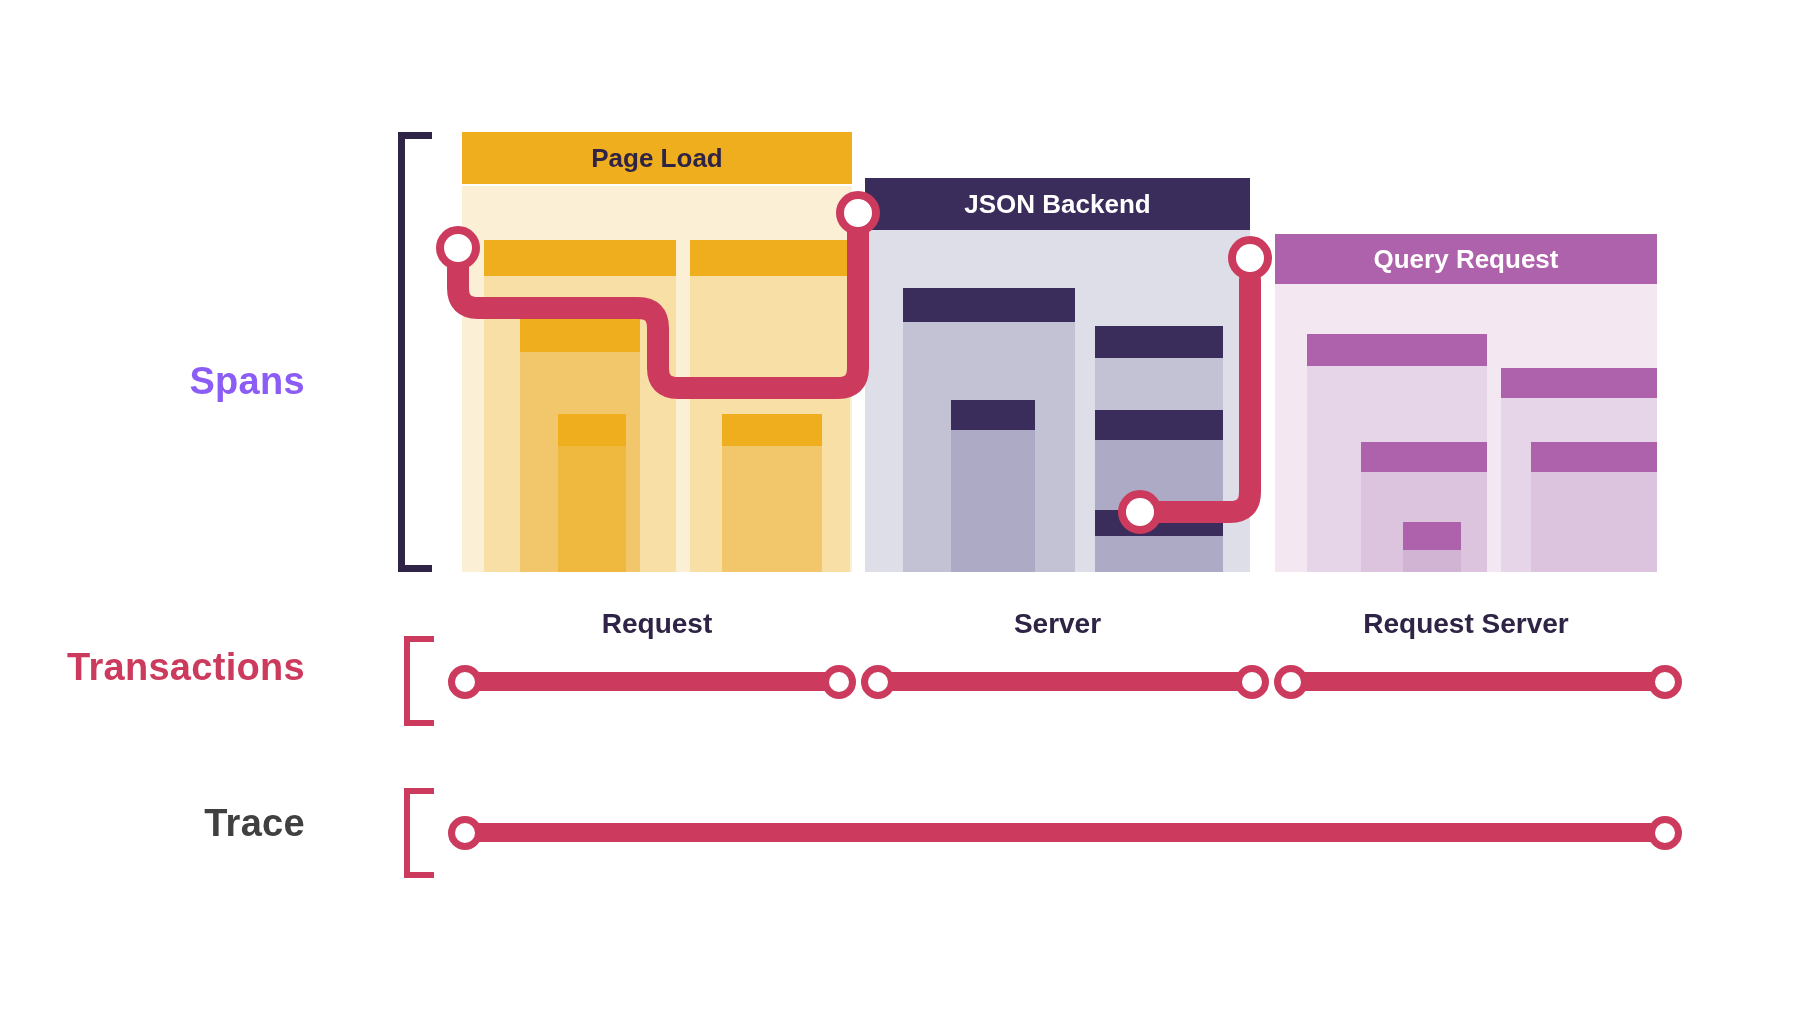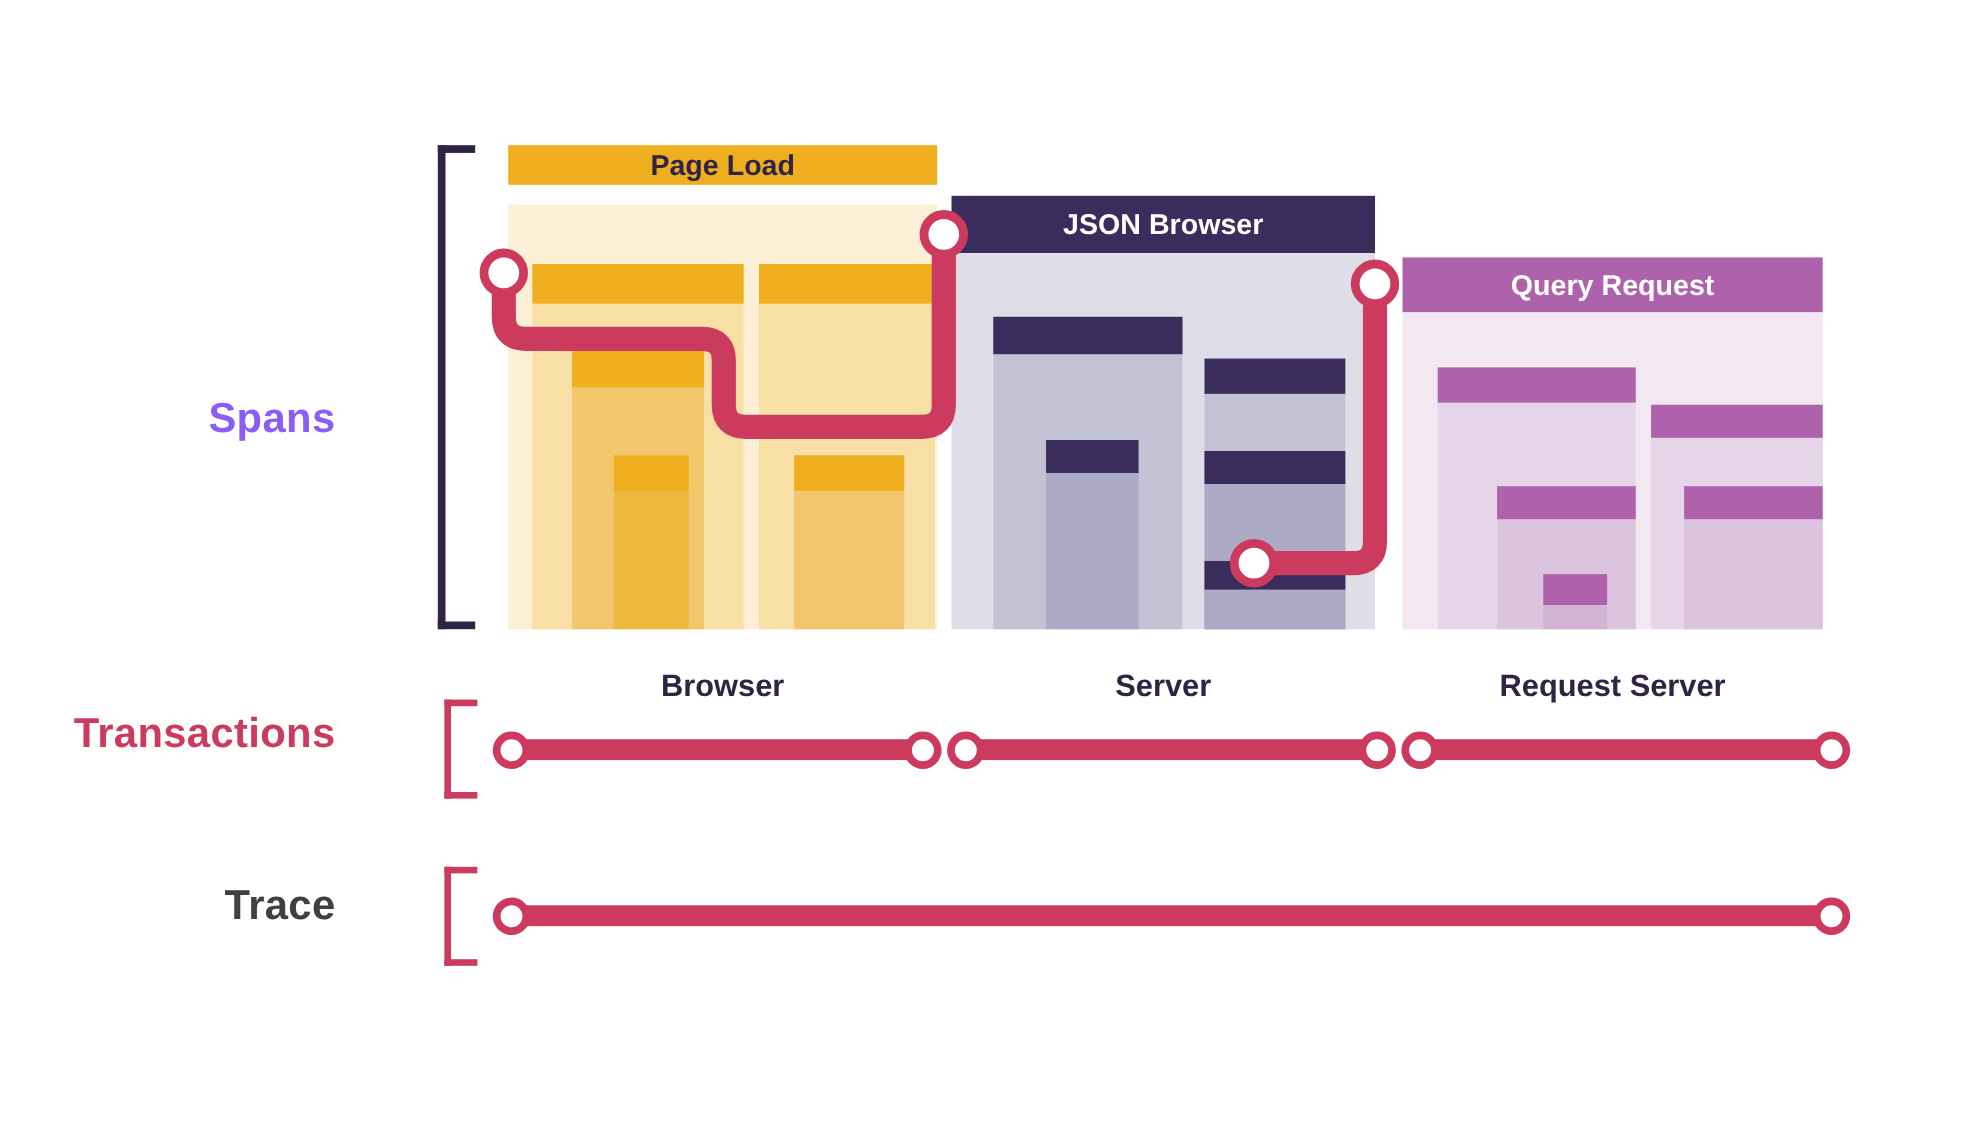--- a/index.html
+++ b/index.html
@@ -93,21 +93,21 @@
   <div class="row-label" id="label-spans">Spans</div>
   <div class="row-label" id="label-transactions">Transactions</div>
   <div class="row-label" id="label-trace">Trace</div>
 
   <div class="bracket" id="bracket-spans"></div>
   <div class="bracket" id="bracket-transactions"></div>
   <div class="bracket" id="bracket-trace"></div>
 
   <div class="service" id="service-browser" style="left:462px;top:132px;width:390px;height:440px;">
 
-    <div class="panel-title" style="height:36px;">Page Load</div>
+    <div class="panel-title" style="height:52px;">Page Load</div>
 
     <div class="panel-body" style="top:54px;width:390px;height:386px;background:#FBF0D5;"></div>
 
     <div class="bar" style="left:22px;top:108px;width:192px;height:332px;">
       <div class="fill" style="top:0;height:332px;background:#F7DFA6;"></div>
       <div class="cap" style="height:36px;background:#EFAE1D;"></div>
     </div>
 
     <div class="bar" style="left:58px;top:186px;width:120px;height:254px;">
       <div class="fill" style="top:0;height:254px;background:#F2C76B;"></div>
@@ -125,21 +125,21 @@
     </div>
 
     <div class="bar" style="left:260px;top:282px;width:100px;height:158px;">
       <div class="fill" style="top:0;height:158px;background:#F2C76B;"></div>
       <div class="cap" style="height:32px;background:#EFAE1D;"></div>
     </div>
   </div>
 
   <div class="service" id="service-backend" style="left:865px;top:178px;width:385px;height:394px;">
 
-    <div class="panel-title" style="height:52px;">JSON Browser</div>
+    <div class="panel-title" style="height:52px;">JSON Backend</div>
 
     <div class="panel-body" style="top:52px;width:385px;height:342px;background:#DEDEE8;"></div>
 
     <div class="bar" style="left:38px;top:110px;width:172px;height:284px;">
       <div class="fill" style="top:0;height:284px;background:#C3C1D4;"></div>
       <div class="cap" style="height:34px;background:#3A2D5C;"></div>
     </div>
 
     <div class="bar" style="left:86px;top:222px;width:84px;height:172px;">
       <div class="fill" style="top:0;height:172px;background:#ACAAC4;"></div>
@@ -211,21 +211,21 @@
              L 1230 512
              Q 1250 512 1250 492
              L 1250 280" fill="none" stroke="#CC3B5D" stroke-width="22" stroke-linecap="round" stroke-linejoin="round"></path>
 
     <circle cx="458" cy="248" r="18" fill="#FFFFFF" stroke="#CC3B5D" stroke-width="8"></circle>
     <circle cx="858" cy="213" r="18" fill="#FFFFFF" stroke="#CC3B5D" stroke-width="8"></circle>
     <circle cx="1140" cy="512" r="18" fill="#FFFFFF" stroke="#CC3B5D" stroke-width="8"></circle>
     <circle cx="1250" cy="258" r="18" fill="#FFFFFF" stroke="#CC3B5D" stroke-width="8"></circle>
   </svg>
 
-  <div class="service-caption" style="left:462px;top:608px;width:390px;">Browser</div>
+  <div class="service-caption" style="left:462px;top:608px;width:390px;">Request</div>
   <div class="service-caption" style="left:865px;top:608px;width:385px;">Server</div>
   <div class="service-caption" style="left:1275px;top:608px;width:382px;">Request Server</div>
 
   <div class="tline" style="left:462px;top:672px;width:380px;height:19px;"></div>
   <div class="tdot" style="left:448px;top:665px;width:34px;height:34px;"></div>
   <div class="tdot" style="left:822px;top:665px;width:34px;height:34px;"></div>
 
   <div class="tline" style="left:875px;top:672px;width:380px;height:19px;"></div>
   <div class="tdot" style="left:861px;top:665px;width:34px;height:34px;"></div>
   <div class="tdot" style="left:1235px;top:665px;width:34px;height:34px;"></div>

